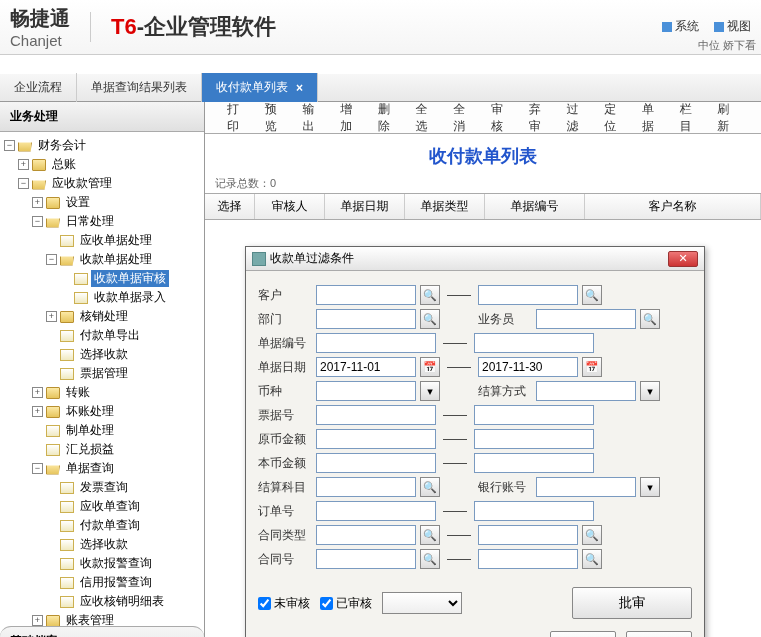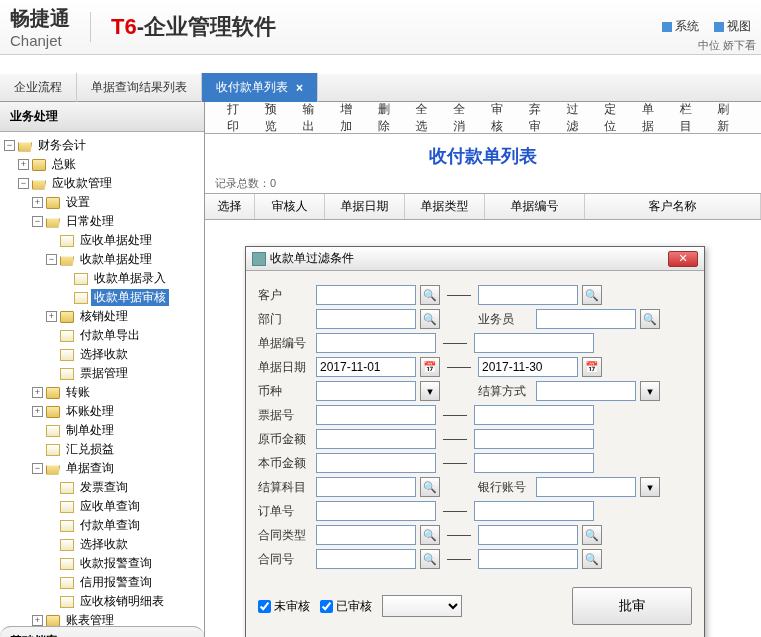--- a/index.html
+++ b/index.html
@@ -59,21 +59,21 @@
 .dlg-close { margin-left: auto; width: 30px; height: 16px; background: linear-gradient(#e77, #c33); border: 1px solid #933; color: #fff; display: flex; align-items: center; justify-content: center; font-size: 11px; cursor: pointer; border-radius: 2px; }
 .dlg-body { padding: 14px 12px 6px; }
 .frow { display: flex; align-items: center; margin-bottom: 4px; gap: 4px; }
 .flabel { width: 54px; text-align: left; color: #333; }
 .finput { height: 20px; border: 1px solid #7a9ac0; background: #fff; padding: 0 3px; font-size: 12px; }
 .fbtn { width: 20px; height: 20px; border: 1px solid #888; background: linear-gradient(#fefefe,#ddd); cursor: pointer; display: inline-flex; align-items: center; justify-content: center; font-size: 11px; }
 .dash { width: 30px; text-align: center; color: #333; }
 .dlg-footer { display: flex; align-items: center; padding: 8px 12px; gap: 10px; }
 .chk { display: flex; align-items: center; gap: 3px; }
 .combo { width: 80px; height: 22px; border: 1px solid #888; background: linear-gradient(#fff,#eee); }
-.btn { width: 66px; height: 38px; border: 1px solid #888; background: linear-gradient(#fefefe,#e2e2e2); cursor: pointer; border-radius: 2px; }
+.btn { width: 66px; height: 32px; border: 1px solid #888; background: linear-gradient(#fefefe,#e2e2e2); cursor: pointer; border-radius: 2px; }
 .dlg-footer2 { display: flex; align-items: center; padding: 4px 12px 12px; gap: 10px; }
 </style>
 </head>
 <body>
 
 <div class="header">
   <div class="logo-area">
     <div>
       <span class="logo-main">畅捷通</span>
       <span class="logo-sub">Chanjet</span>
@@ -138,29 +138,29 @@
       <div class="tree-node ind3">
           <span class="tree-spacer"></span>
           <span class="tree-icon leaf-icon"></span>
           <span class="tree-label">应收单据处理</span>
         </div>
       <div class="tree-node ind3">
           <span class="tree-toggle">−</span>
           <span class="tree-icon folder-open"></span>
           <span class="tree-label">收款单据处理</span>
         </div>
+      <div class="tree-node ind4 selected">
+          <span class="tree-spacer"></span>
+          <span class="tree-icon leaf-icon"></span>
+          <span class="tree-label">收款单据审核</span>
+        </div>
       <div class="tree-node ind4">
           <span class="tree-spacer"></span>
           <span class="tree-icon leaf-icon"></span>
           <span class="tree-label">收款单据录入</span>
-        </div>
-      <div class="tree-node ind4 selected">
-          <span class="tree-spacer"></span>
-          <span class="tree-icon leaf-icon"></span>
-          <span class="tree-label">收款单据审核</span>
         </div>
       <div class="tree-node ind3">
           <span class="tree-toggle">+</span>
           <span class="tree-icon folder-closed"></span>
           <span class="tree-label">核销处理</span>
         </div>
       <div class="tree-node ind3">
           <span class="tree-spacer"></span>
           <span class="tree-icon leaf-icon"></span>
           <span class="tree-label">付款单导出</span>

